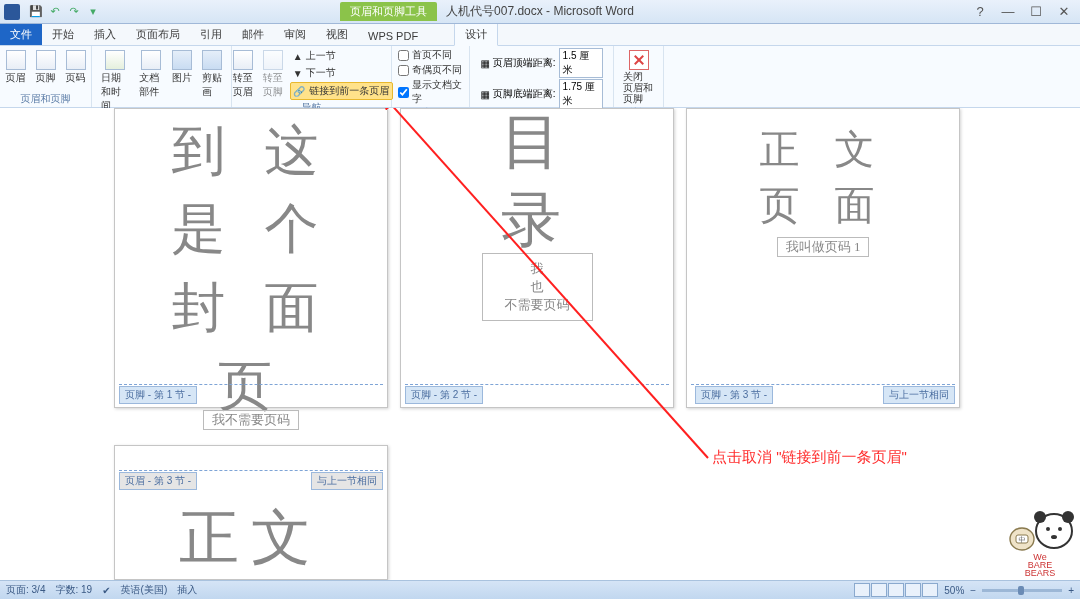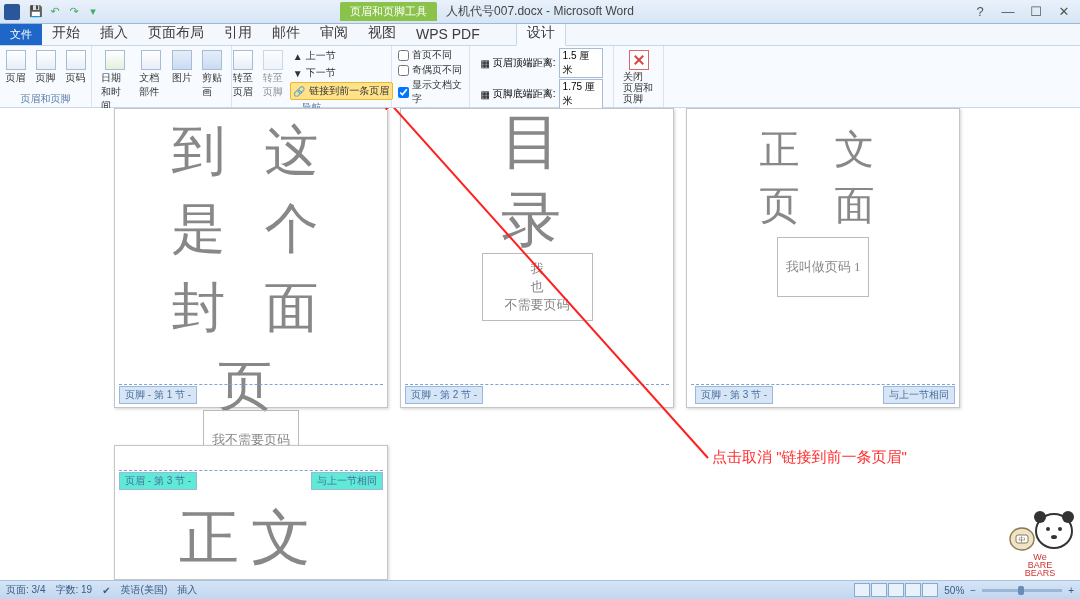--- a/index.html
+++ b/index.html
@@ -8,42 +8,42 @@
 .app-icon { width:16px; height:16px; margin:0 4px; background:#2b579a; border-radius:2px; }
 .qat { display:flex; gap:3px; margin-left:4px; }
 .qat-btn { width:16px; height:16px; display:flex; align-items:center; justify-content:center; color:#4a6; font-size:11px; cursor:pointer; }
 .tgroup { position:absolute; left:340px; top:0; height:22px; display:flex; align-items:center; }
 .tgroup-tab { background:#8bc34a; padding:2px 10px; font-size:11px; color:#fff; border-radius:2px 2px 0 0; }
 .title-center { position:absolute; left:50%; transform:translateX(-50%); color:#444; font-size:12px; }
 .winctrl { position:absolute; right:4px; display:flex; gap:4px; }
 .winctrl span { width:24px; height:18px; display:flex; align-items:center; justify-content:center; color:#555; cursor:pointer; font-size:13px; }
 .menubar { height:22px; background:#f4f8fc; display:flex; align-items:flex-end; border-bottom:1px solid #c5d7ec; }
 .file-tab { background:#1e66c7; color:#fff; padding:3px 10px; font-size:11px; cursor:pointer; }
-.menu-tab { padding:3px 10px; font-size:14px; color:#3b3b3b; cursor:pointer; }
+.menu-tab { padding:3px 10px; font-size:11px; color:#3b3b3b; cursor:pointer; }
 .menu-tab.active { background:#f7fbff; border:1px solid #c5d7ec; border-bottom:1px solid #f7fbff; margin-bottom:-1px; }
 .ribbon { height:62px; background:#f7fbff; border-bottom:1px solid #c5d7ec; display:flex; }
 .rgroup { border-right:1px solid #d8e4f0; padding:2px 6px 0; display:flex; flex-direction:column; align-items:center; justify-content:space-between; }
 .rgroup-content { display:flex; gap:4px; align-items:flex-start; flex:1; }
 .rgroup-label { font-size:10px; color:#5a7ba6; padding-bottom:1px; text-align:center; width:100%; }
 .rbtn-big { display:flex; flex-direction:column; align-items:center; gap:1px; padding:2px 3px; cursor:pointer; font-size:10px; color:#333; }
 .rbtn-big .ico { width:20px; height:20px; }
 .rbtn-small { display:flex; align-items:center; gap:3px; padding:1px 3px; cursor:pointer; font-size:10px; color:#333; white-space:nowrap; }
 .rbtn-small.highlight { background:#ffe28a; border:1px solid #e8b82e; border-radius:2px; }
 .vstack { display:flex; flex-direction:column; gap:1px; }
 .chk { display:flex; align-items:center; gap:3px; font-size:10px; color:#333; }
 .chk input { width:11px; height:11px; cursor:pointer; }
 .spinrow { display:flex; align-items:center; gap:3px; font-size:10px; }
 .spinrow .val { border:1px solid #a7bcd6; background:#fff; width:44px; padding:0 3px; font-size:10px; }
 .canvas { position:absolute; top:108px; left:0; right:0; bottom:19px; background:#fff; overflow:hidden; }
 .page { position:absolute; background:#fff; border:1px solid #c5c5c5; box-shadow:1px 1px 3px rgba(0,0,0,.18); }
 .page-big-text { font-family:SimSun,serif; color:#888; text-align:center; font-size:54px; line-height:1.45; letter-spacing:12px; }
 .page-small-text { font-family:SimSun,serif; color:#888; text-align:center; font-size:13px; }
 .footer-tag { position:absolute; background:#d6e6f6; border:1px solid #9bb8dc; color:#4b6ea0; font-size:10px; padding:1px 5px; }
-.header-tag { position:absolute; background:#5eead4; border:1px solid #9bb8dc; color:#4b6ea0; font-size:10px; padding:1px 5px; }
-.boxed { border:1px solid #bbb; padding:20px 8px; display:inline-block; }
+.header-tag { position:absolute; background:#e5e5e5; border:1px solid #9bb8dc; color:#4b6ea0; font-size:10px; padding:1px 5px; }
+.boxed { border:1px solid #bbb; padding:0 8px; display:inline-block; }
 .dashline { position:absolute; left:4px; right:4px; border-top:1px dashed #7ea4d6; }
 .annotation { position:absolute; color:#ff2d2d; font-size:15px; font-weight:500; pointer-events:none; }
 svg.arrow { position:absolute; pointer-events:none; }
 .statusbar { position:absolute; left:0; right:0; bottom:0; height:19px; background:linear-gradient(#d5e4f6,#c1d7ef); display:flex; align-items:center; font-size:10px; color:#3b5a85; padding:0 6px; gap:10px; border-top:1px solid #a9c2de; }
 .statusbar .right { position:absolute; right:6px; display:flex; align-items:center; gap:6px; }
 .zoom-track { width:80px; height:3px; background:#9cb7d6; position:relative; }
 .zoom-thumb { position:absolute; top:-3px; left:36px; width:6px; height:9px; background:#6a8bb5; border-radius:2px; }
 .view-icons { display:flex; gap:1px; }
 .view-icons span { width:16px; height:14px; border:1px solid #8aa9ce; background:#e9f1fb; cursor:pointer; }
 .ico-page { background:linear-gradient(#fff,#e8eef6); border:1px solid #a7bcd6; }

